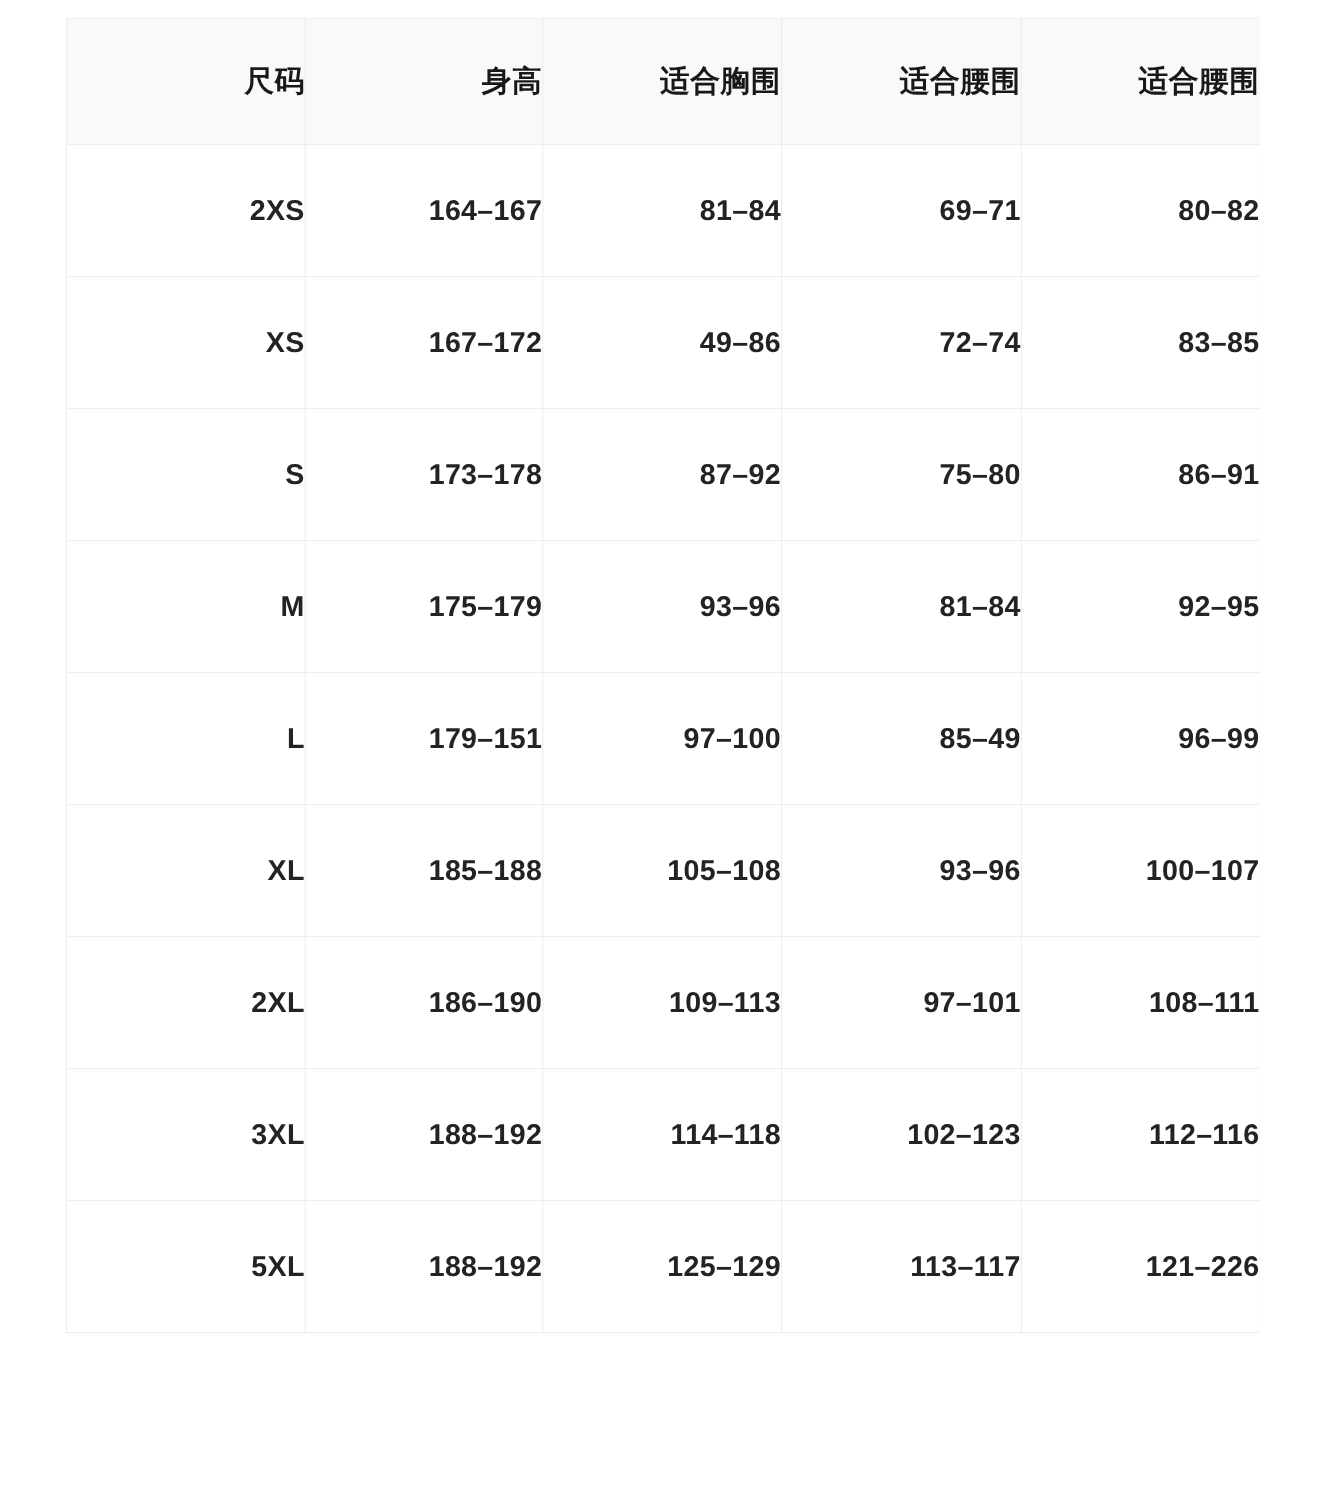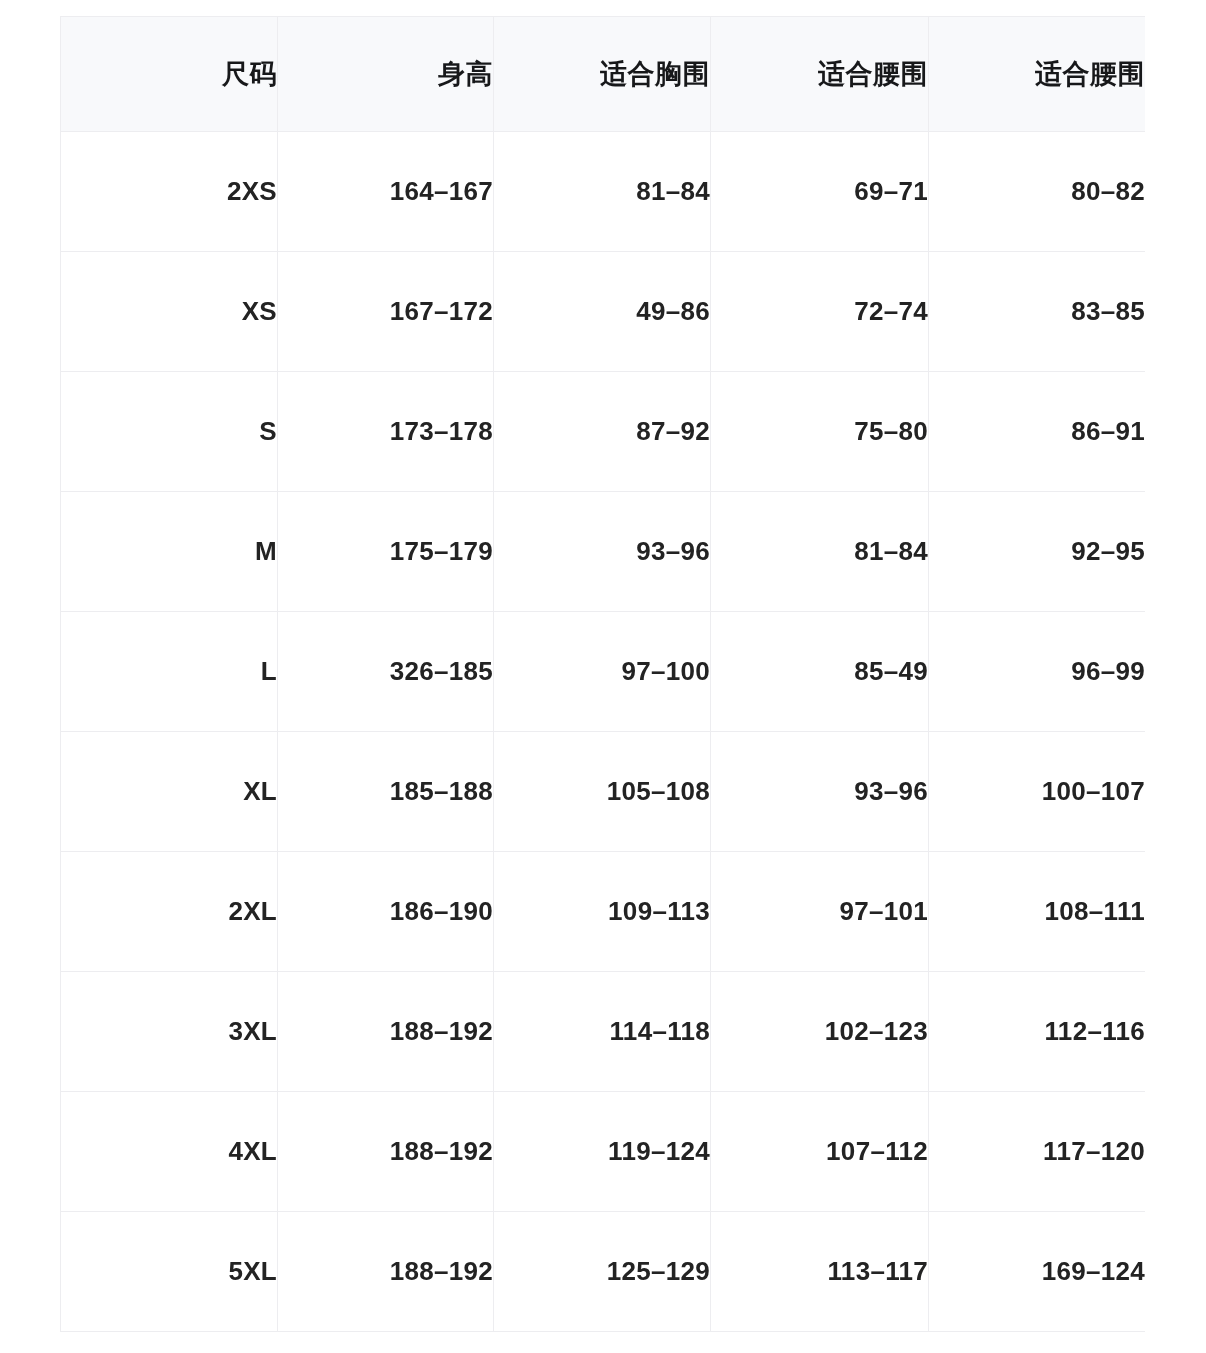--- a/index.html
+++ b/index.html
@@ -127,21 +127,21 @@
           </tr>
           <tr>
             <td>M</td>
             <td>175–179</td>
             <td>93–96</td>
             <td>81–84</td>
             <td>92–95</td>
           </tr>
           <tr>
             <td>L</td>
-            <td>326–185</td>
+            <td>179–151</td>
             <td>97–100</td>
             <td>85–49</td>
             <td>96–99</td>
           </tr>
           <tr>
             <td>XL</td>
             <td>185–188</td>
             <td>105–108</td>
             <td>93–96</td>
             <td>100–107</td>
@@ -154,32 +154,25 @@
             <td>108–111</td>
           </tr>
           <tr>
             <td>3XL</td>
             <td>188–192</td>
             <td>114–118</td>
             <td>102–123</td>
             <td>112–116</td>
           </tr>
           <tr>
-            <td>4XL</td>
-            <td>188–192</td>
-            <td>119–124</td>
-            <td>107–112</td>
-            <td>117–120</td>
-          </tr>
-          <tr>
             <td>5XL</td>
             <td>188–192</td>
             <td>125–129</td>
             <td>113–117</td>
-            <td>169–124</td>
+            <td>121–226</td>
           </tr>
         </tbody>
     </table>
   </div>
 
   <div class="scrollbar-track">
     
   </div>
 
 </div>

